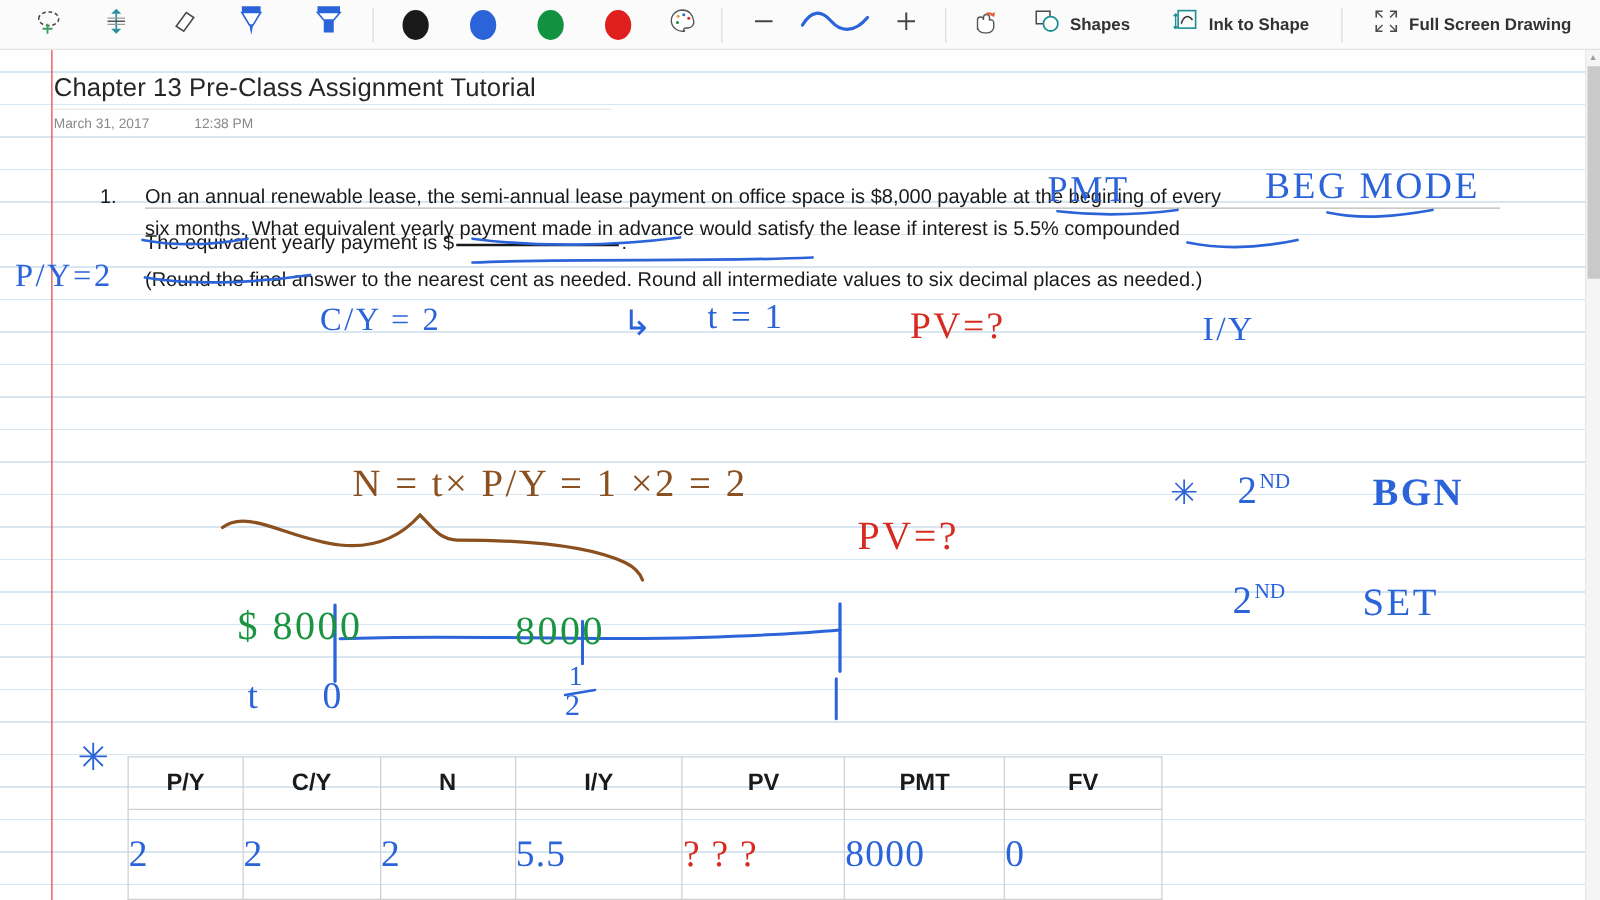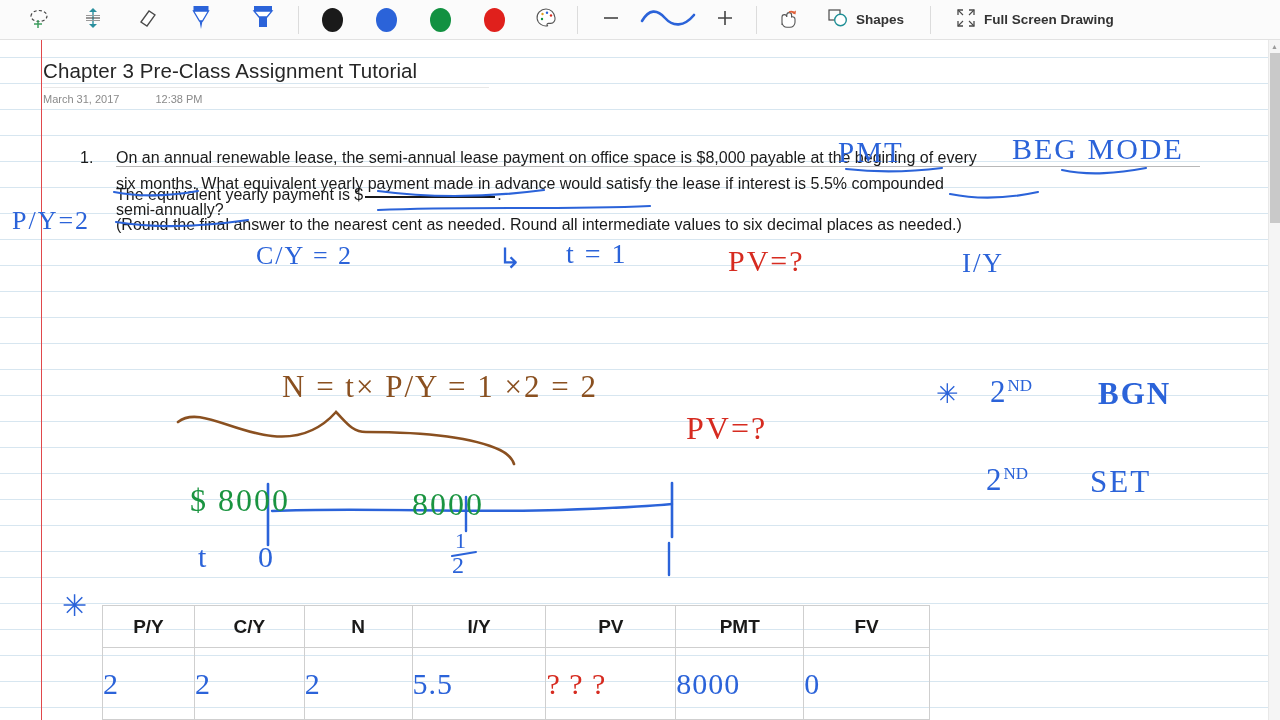--- a/index.html
+++ b/index.html
@@ -280,60 +280,66 @@
       </div>
       <div class="tb-btn wide" style="margin-left:10px;">
         <span>
           <svg width="22" height="22" viewBox="0 0 22 22">
             <rect x="2" y="3" width="11" height="10" fill="none" stroke="#4a4a4a" stroke-width="1.2"></rect>
             <circle cx="13.5" cy="13" r="5.8" fill="#fff" stroke="#1f8f96" stroke-width="1.4"></circle>
           </svg>
         </span>
         <span class="tb-label">Shapes</span>
       </div>
+      <div class="tb-btn wide" style="margin-left:14px;">
+        <span>
+          <svg width="22" height="22" viewBox="0 0 22 22">
+            <rect x="4.5" y="2.5" width="14" height="14" fill="none" stroke="#1f8f96" stroke-width="1.3"></rect>
+            <path d="M7 13 C9 6, 13 6, 16 10" fill="none" stroke="#3a3a3a" stroke-width="1.2"></path>
+            <path d="M2.5 5 v12 M2.5 5 l-1.5 2 M2.5 5 l1.5 2 M2.5 17 l-1.5 -2 M2.5 17 l1.5 -2" stroke="#1f8f96" stroke-width="1.1" fill="none"></path>
+          </svg>
+        </span>
+        <span class="tb-label">Ink to Shape</span>
+      </div>
 
       <div class="tb-sep" style="margin-left:14px;"></div>
 
       <div class="tb-btn wide" style="margin-left:12px;">
         <span>
           <svg width="22" height="22" viewBox="0 0 22 22">
             <path d="M3 8 V3 H8 M14 3 H19 V8 M19 14 V19 H14 M8 19 H3 V14" fill="none" stroke="#4a4a4a" stroke-width="1.3"></path>
             <path d="M3 3 L8 8 M19 3 L14 8 M19 19 L14 14 M3 19 L8 14" fill="none" stroke="#4a4a4a" stroke-width="1.1"></path>
           </svg>
         </span>
         <span class="tb-label">Full Screen Drawing</span>
       </div>
     </div>
   </div>
 
   <div id="page">
     <div id="rules"></div>
     <div id="margin-line"></div>
 
     <div id="title-block">
-      <div id="title-text">Chapter 3 Pre-Class Assignment Tutorial</div>
+      <div id="title-text">Chapter 13 Pre-Class Assignment Tutorial</div>
       <div id="title-rule"></div>
       <div id="date-row">
         <span class="date-txt">March 31, 2017</span>
         <span class="date-txt">12:38 PM</span>
       </div>
     </div>
 
     <div id="question">
       <div class="q-line">
         <span class="q-num">1.</span>
         <span class="q-body">On an annual renewable lease, the semi-annual lease payment on office space is $8,000 payable at the begining of every</span>
       </div>
       <div class="q-line">
         <span class="q-num"></span>
         <span class="q-body">six months. What equivalent yearly payment made in advance would satisfy the lease if interest is 5.5% compounded</span>
-      </div>
-      <div class="q-line">
-        <span class="q-num"></span>
-        <span class="q-body">semi-annually?</span>
       </div>
     </div>
     <div id="q-divider"></div>
 
     <div id="answer-block">
       <div class="ans-line">
         <span>The equivalent yearly payment is $</span><span class="blank-underline"></span><span>.</span>
       </div>
       <div class="ans-line">(Round the final answer to the nearest cent as needed. Round all intermediate values to six decimal places as needed.)</div>
     </div>

